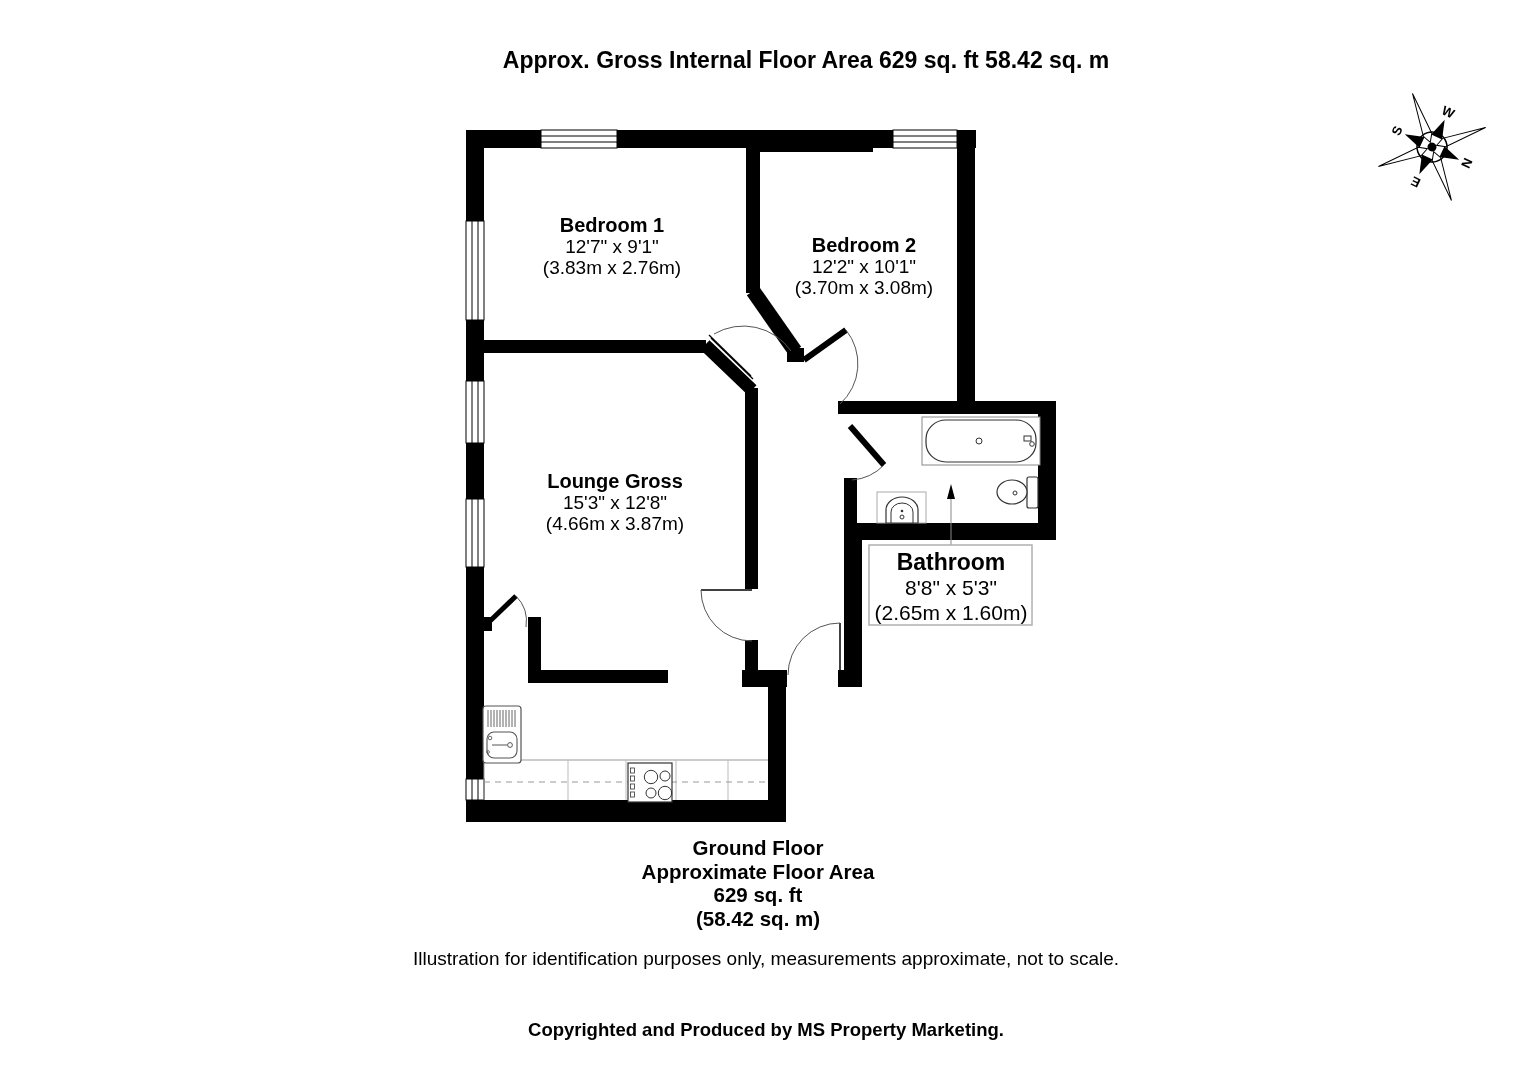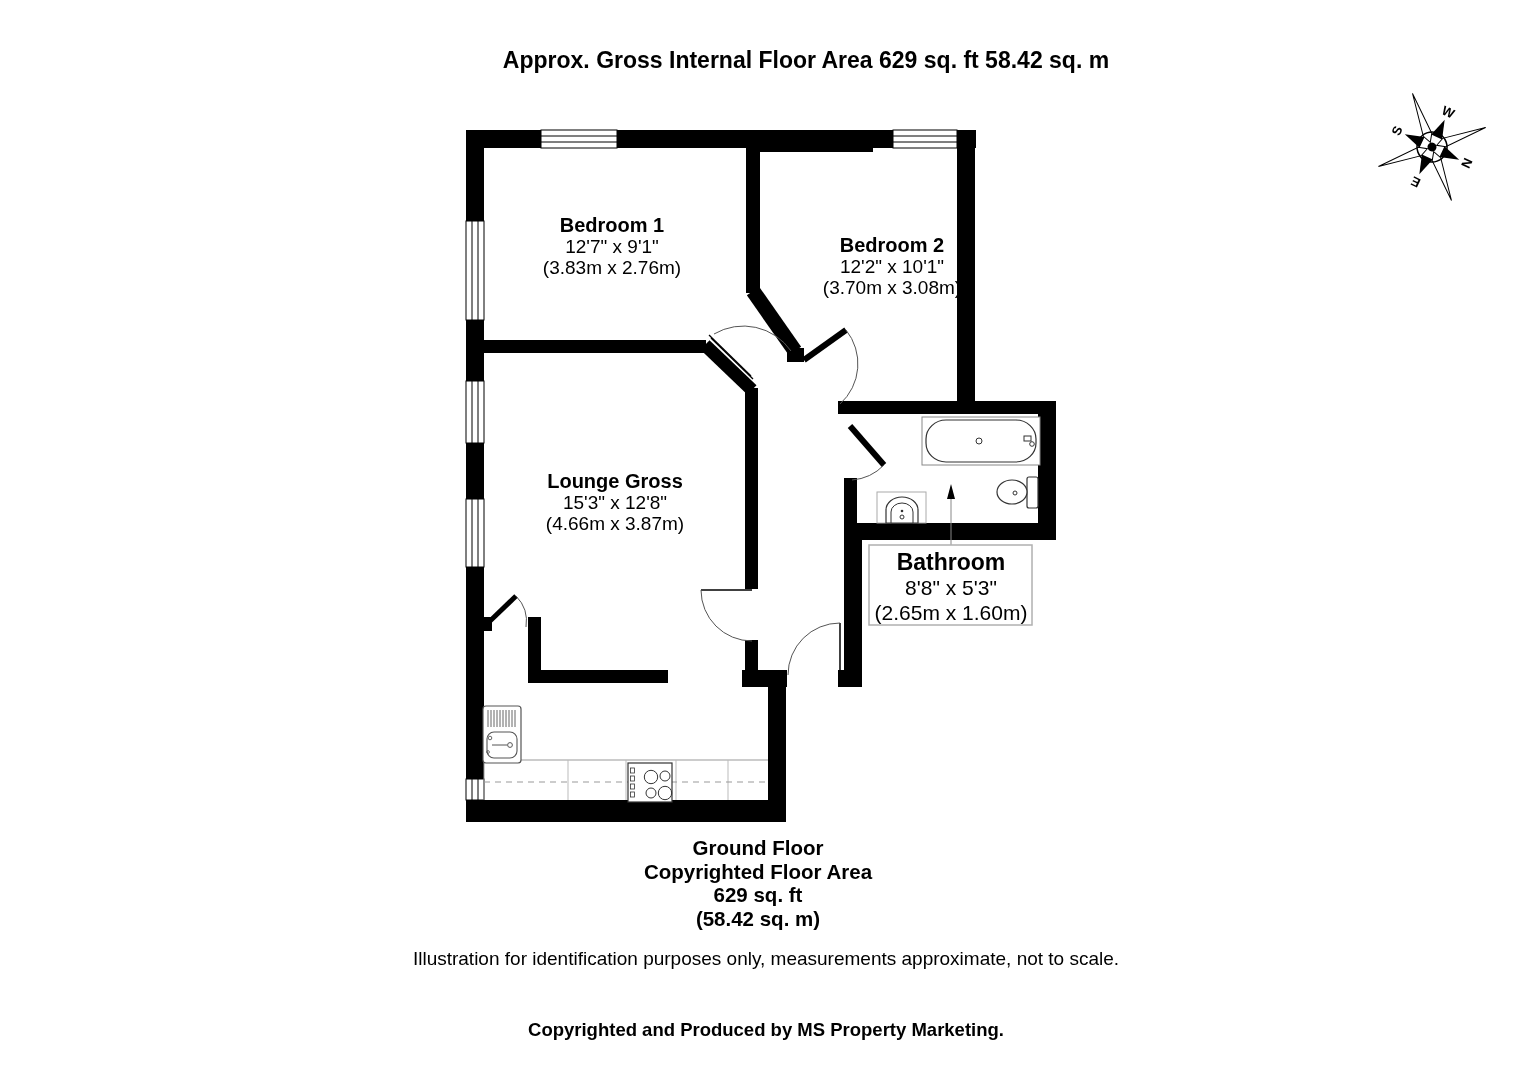--- a/index.html
+++ b/index.html
@@ -221,42 +221,42 @@
   </svg>
 
   <div class="abs title" style="left:766px;top:47px;margin-left:40px;">Approx. Gross Internal Floor Area 629 sq. ft 58.42 sq. m</div>
 
   <div class="abs room-label" style="left:612px;top:215px;">
     <div class="rname">Bedroom 1</div>
     <div class="rdim">12'7" x 9'1"</div>
     <div class="rdim">(3.83m x 2.76m)</div>
   </div>
 
-  <div class="abs room-label" style="left:864px;top:235px;margin-left:28px;">
+  <div class="abs room-label" style="left:864px;top:235px;">
     <div class="rname">Bedroom 2</div>
     <div class="rdim">12'2" x 10'1"</div>
     <div class="rdim">(3.70m x 3.08m)</div>
   </div>
 
   <div class="abs room-label" style="left:615px;top:471px;">
     <div class="rname">Lounge Gross</div>
     <div class="rdim">15'3" x 12'8"</div>
     <div class="rdim">(4.66m x 3.87m)</div>
   </div>
 
 
   <div class="abs room-label big" style="left:951px;top:549px;">
     <div class="rname">Bathroom</div>
     <div class="rdim">8'8" x 5'3"</div>
     <div class="rdim">(2.65m x 1.60m)</div>
   </div>
 
   <div class="abs summary" style="left:758px;top:836px;">
     <div>Ground Floor</div>
-    <div>Copyrighted Floor Area</div>
+    <div>Approximate Floor Area</div>
     <div>629 sq. ft</div>
     <div>(58.42 sq. m)</div>
   </div>
 
   <div class="abs footer-line1" style="left:766px;top:948px;">Illustration for identification purposes only, measurements approximate, not to scale.</div>
   <div class="abs footer-line2" style="left:766px;top:1019px;">Copyrighted and Produced by MS Property Marketing.</div>
 
 </div>
 
 </body></html>

